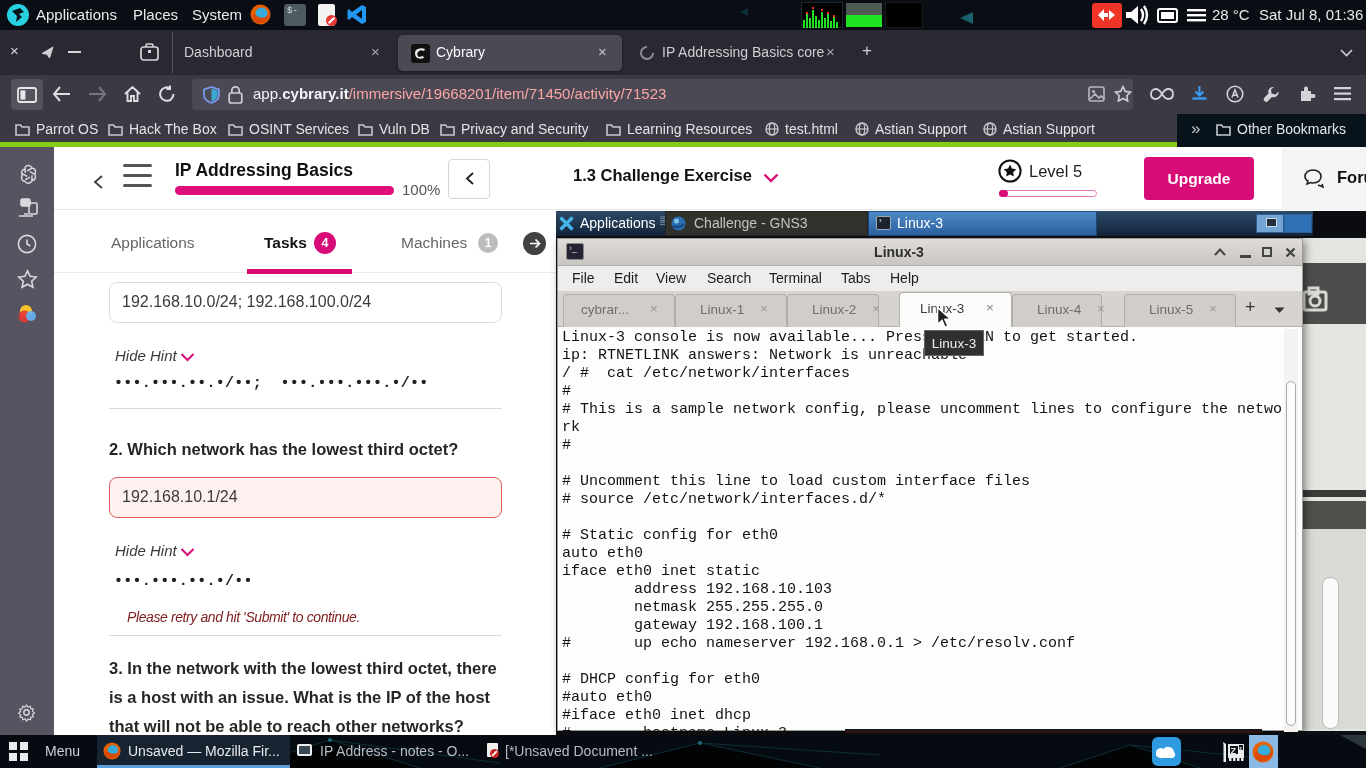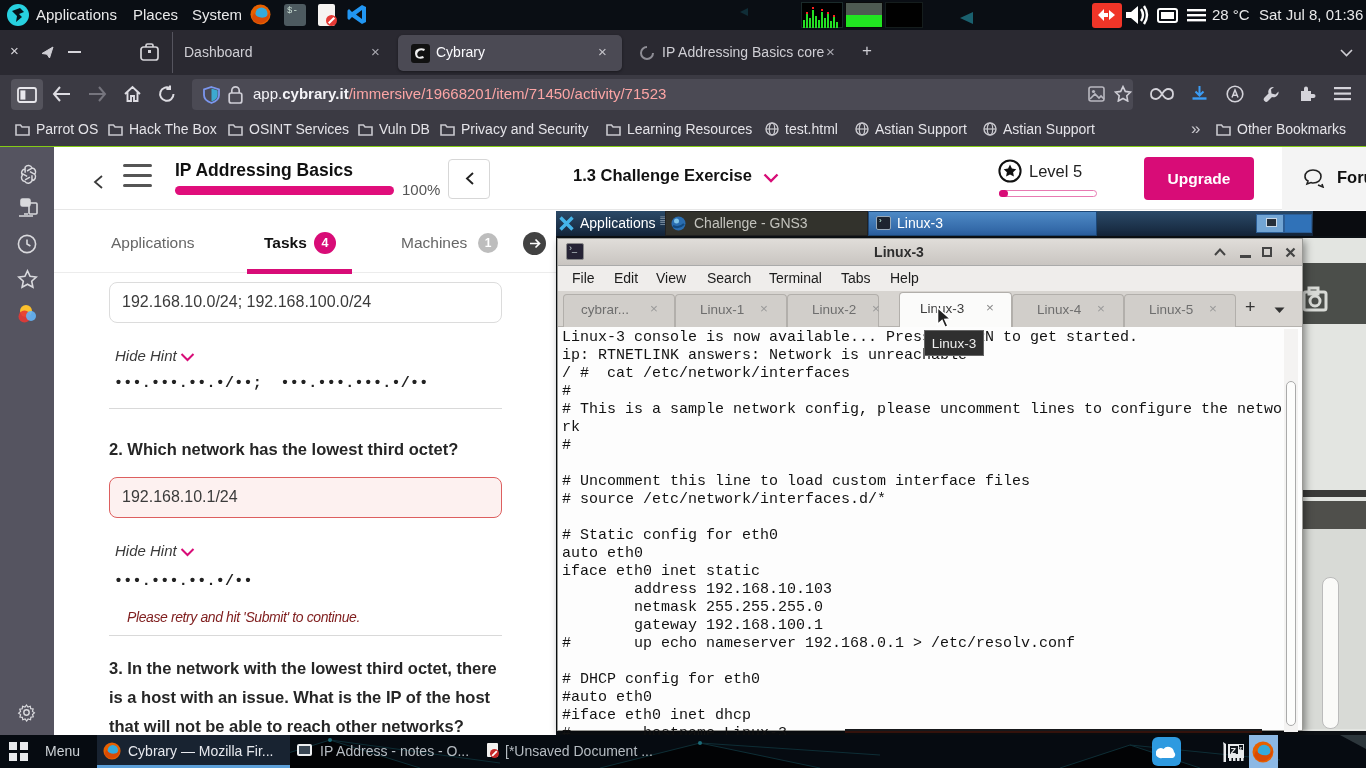--- a/index.html
+++ b/index.html
@@ -9,21 +9,21 @@
   .abs { position:absolute; }
   svg { display:block; }
 
   
   #panel { position:absolute; top:0; left:0; width:1366px; height:30px; background:#0a0e14; color:#e9e9ea; font-size:15px; overflow:hidden; }
   .pmenu { position:absolute; top:6px; white-space:nowrap; }
 
   
   #tabstrip { position:absolute; top:30px; left:0; width:1366px; height:45px; background:#2a2931; }
   #navbar  { position:absolute; top:75px; left:0; width:1366px; height:39px; background:#3b3a43; }
-  #bookbar { position:absolute; top:114px; left:0; width:1366px; height:33px; background:#3b3a43; border-bottom:1px solid #84cc16; color:#e4e3e8; font-size:14px; }
+  #bookbar { position:absolute; top:114px; left:0; width:1177px; height:33px; background:#3b3a43; border-bottom:5px solid #84cc16; color:#e4e3e8; font-size:14px; }
   .tab { position:absolute; top:5px; height:36px; border-radius:5px; color:#cfced4; font-size:14px; }
   .bm { position:absolute; top:7px; display:flex; align-items:center; gap:6px; white-space:nowrap; }
 
   
   #page { position:absolute; top:147px; left:0; width:1366px; height:588px; background:#fff; }
   #sidebar { position:absolute; top:0; left:0; width:54px; height:588px; background:#555460; }
   .ico { position:absolute; left:17px; }
 
   
   #chead { position:absolute; top:0; left:54px; width:1312px; height:63px; background:#fff; border-bottom:1px solid #e7e7e7; }
@@ -431,21 +431,21 @@
             <span class="abs" style="top:6px;left:84px;color:#999">×</span>
           </div>
         <div class="abs" style="top:55px;left:229px;width:92px;height:33px;background:#d1cecA;border:1px solid #b2afab;border-bottom:none;border-radius:4px 4px 0 0;color:#6e6e6e;font-size:13.5px">
             <span class="abs" style="top:7px;left:24px">Linux-2</span>
             <span class="abs" style="top:6px;left:84px;color:#999">×</span>
           </div>
         <div class="abs" style="top:53px;left:341px;width:113px;height:35px;background:#fbfbfa;border:1px solid #b2afab;border-bottom:none;border-radius:4px 4px 0 0;color:#3c3c3c;font-size:13.5px">
             <span class="abs" style="top:8px;left:20px">Linux-3</span>
             <span class="abs" style="top:7px;left:86px;color:#888">×</span>
           </div>
-        <div class="abs" style="top:55px;left:454px;width:112px;height:33px;background:#d1cecA;border:1px solid #b2afab;border-bottom:none;border-radius:4px 4px 0 0;color:#6e6e6e;font-size:13.5px">
+        <div class="abs" style="top:55px;left:454px;width:90px;height:33px;background:#d1cecA;border:1px solid #b2afab;border-bottom:none;border-radius:4px 4px 0 0;color:#6e6e6e;font-size:13.5px">
             <span class="abs" style="top:7px;left:24px">Linux-4</span>
             <span class="abs" style="top:6px;left:84px;color:#999">×</span>
           </div>
         <div class="abs" style="top:55px;left:566px;width:112px;height:33px;background:#d1cecA;border:1px solid #b2afab;border-bottom:none;border-radius:4px 4px 0 0;color:#6e6e6e;font-size:13.5px">
             <span class="abs" style="top:7px;left:24px">Linux-5</span>
             <span class="abs" style="top:6px;left:84px;color:#999">×</span>
           </div>
         <span class="abs" style="top:58px;left:687px;font-size:18px;color:#333">+</span>
         <svg class="abs" style="top:68px;left:716px" width="11" height="7" viewBox="0 0 11 7">
             <path d="M0.5 0.5 L5.5 6 L10.5 0.5" fill="#333"></path>
@@ -506,21 +506,21 @@
     <div class="abs" style="top:18px;left:20px;width:8px;height:8px;background:#e8eaec"></div>
     <span class="abs" style="top:8px;left:45px">Menu</span>
 
     <div class="abs" style="top:0;left:97px;width:193px;height:33px;background:#182331"></div>
     <div class="abs" style="top:30px;left:97px;width:193px;height:3px;background:#5c9fd8"></div>
     <svg class="abs" style="top:7px;left:103px" width="18" height="18" viewBox="0 0 21 21">
         <circle cx="10.5" cy="10.5" r="10" fill="#e66000"></circle>
         <circle cx="11.5" cy="9.5" r="6" fill="#35aadc"></circle>
         <path d="M2 14 C4 18.5 9 20.5 13.5 18.5 C18 16.5 20.3 12 19.5 7.5 C19 10.5 17 13 14 13.5 C10 14.2 6 12.5 4 9 C3 11 2.5 12.5 2 14 Z" fill="#d84a05"></path>
       </svg>
-    <span class="abs" style="top:8px;left:128px;color:#e8eaef">Cybrary — Mozilla Fir...</span>
+    <span class="abs" style="top:8px;left:128px;color:#e8eaef">Unsaved — Mozilla Fir...</span>
 
     <div class="abs" style="top:9px;left:297px;width:15px;height:12px;background:#eceef0;border-radius:2px"></div>
     <div class="abs" style="top:11px;left:299px;width:11px;height:8px;background:#3a4754"></div>
     <span class="abs" style="top:8px;left:320px;color:#b6bcc2">IP Address - notes - O...</span>
 
     <div class="abs" style="top:8px;left:487px;width:11px;height:14px;background:#f3f1ef;border-radius:1px"></div>
     <svg class="abs" style="top:14px;left:490px" width="9" height="9" viewBox="0 0 9 9">
         <circle cx="4.5" cy="4.5" r="4.5" fill="#c62828"></circle>
         <rect x="1.2" y="3.6" width="6.6" height="1.8" fill="#fff" transform="rotate(-45 4.5 4.5)"></rect>
       </svg>

